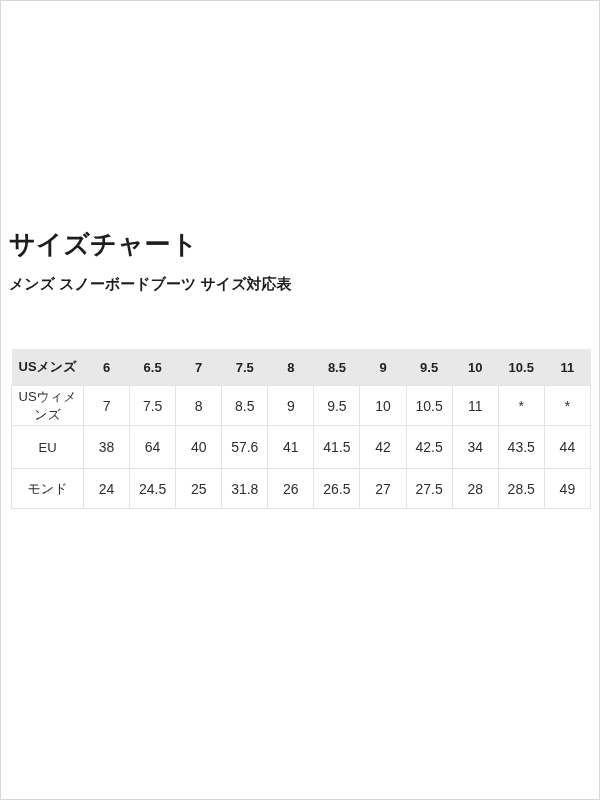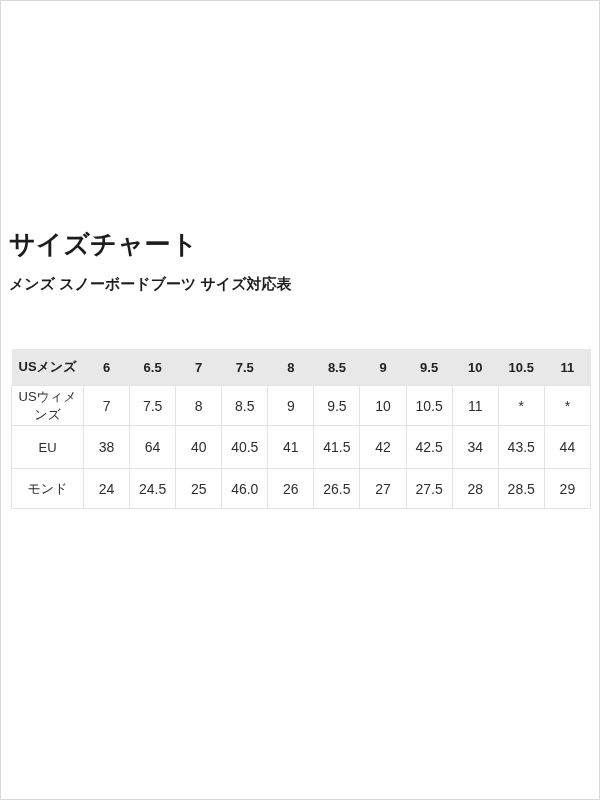--- a/index.html
+++ b/index.html
@@ -102,39 +102,39 @@
         <td>10.5</td>
         <td>11</td>
         <td>*</td>
         <td>*</td>
       </tr>
       <tr class="row-eu">
         <th>EU</th>
         <td>38</td>
         <td>64</td>
         <td>40</td>
-        <td>40.5</td>
+        <td>57.6</td>
         <td>41</td>
         <td>41.5</td>
         <td>42</td>
         <td>42.5</td>
         <td>34</td>
         <td>43.5</td>
         <td>44</td>
       </tr>
       <tr class="row-mondo">
         <th>モンド</th>
         <td>24</td>
         <td>24.5</td>
         <td>25</td>
-        <td>46.0</td>
+        <td>31.8</td>
         <td>26</td>
         <td>26.5</td>
         <td>27</td>
         <td>27.5</td>
         <td>28</td>
         <td>28.5</td>
-        <td>29</td>
+        <td>49</td>
       </tr>
     </tbody>
   </table>
 
 </div>
 
 </body></html>

